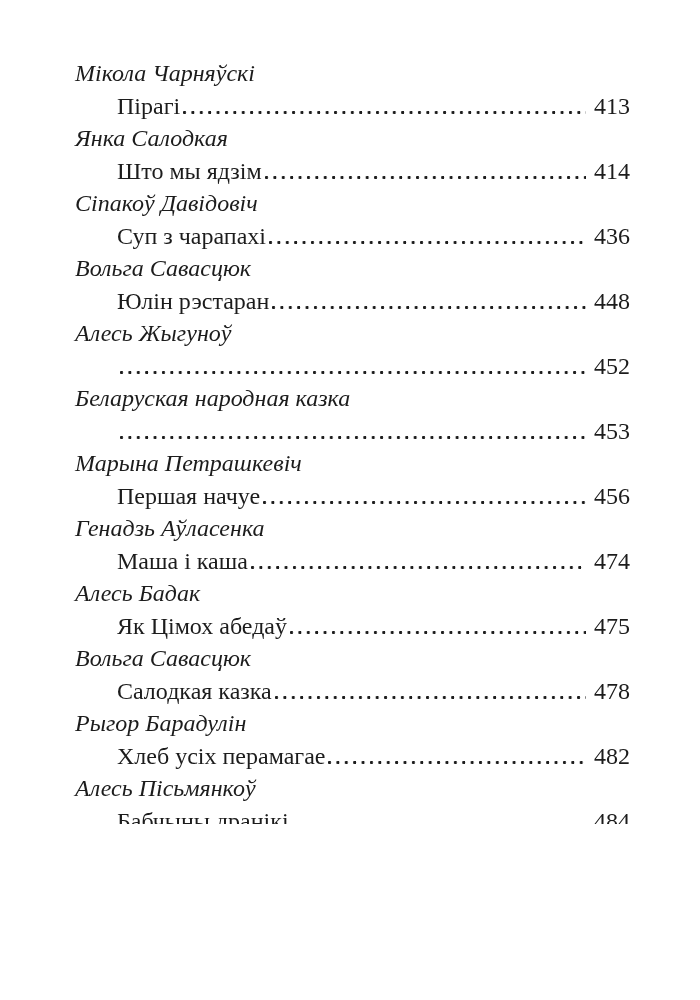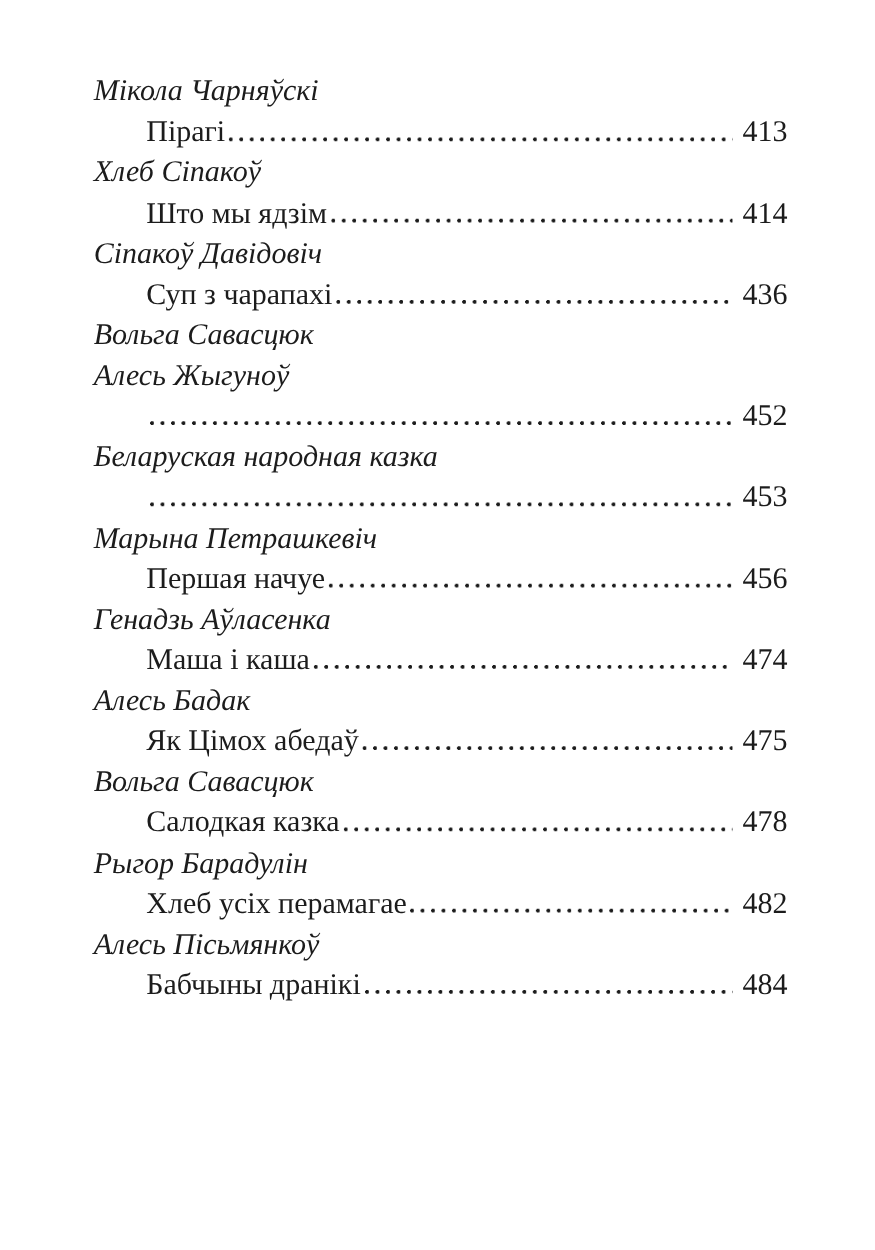--- a/index.html
+++ b/index.html
@@ -73,39 +73,44 @@
   <div class="entry">
     <div class="author">Мікола Чарняўскі</div>
     <div class="row">
       <span class="title">Пірагі</span>
       <span class="leader"></span>
       <span class="pagenum">413</span>
     </div>
   </div>
 
   <div class="entry">
-    <div class="author">Хлеб Сіпакоў</div>
+    <div class="author">Янка Салодкая</div>
     <div class="row">
       <span class="title">Што мы ядзім</span>
       <span class="leader"></span>
       <span class="pagenum">414</span>
     </div>
   </div>
 
   <div class="entry">
     <div class="author">Сіпакоў Давідовіч</div>
     <div class="row">
       <span class="title">Суп з чарапахі</span>
       <span class="leader"></span>
       <span class="pagenum">436</span>
     </div>
   </div>
 
   <div class="entry">
     <div class="author">Вольга Савасцюк</div>
+    <div class="row">
+      <span class="title">Юлін рэстаран</span>
+      <span class="leader"></span>
+      <span class="pagenum">448</span>
+    </div>
   </div>
 
   <div class="entry">
     <div class="author">Алесь Жыгуноў</div>
     <div class="row">
       <span class="leader"></span>
       <span class="pagenum">452</span>
     </div>
   </div>
 

